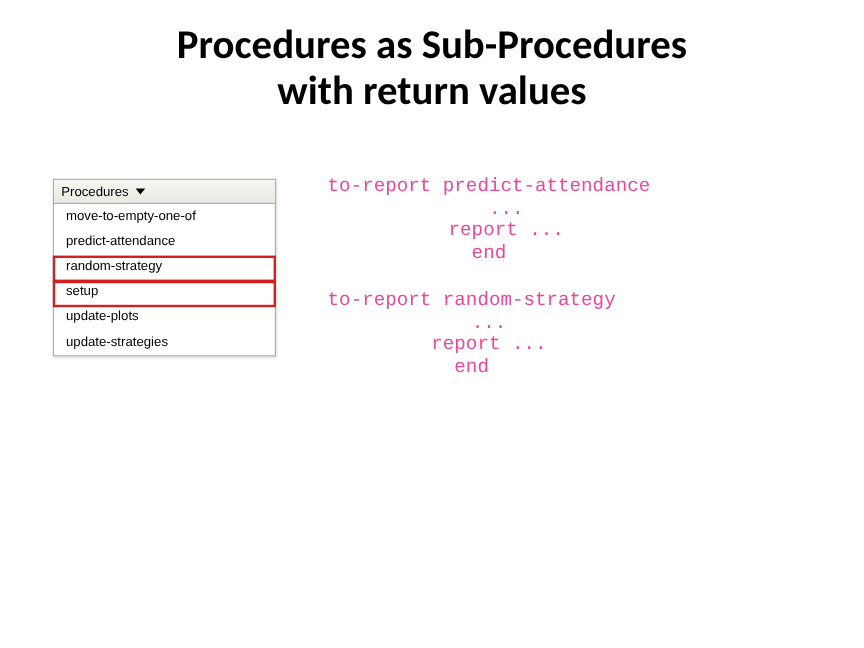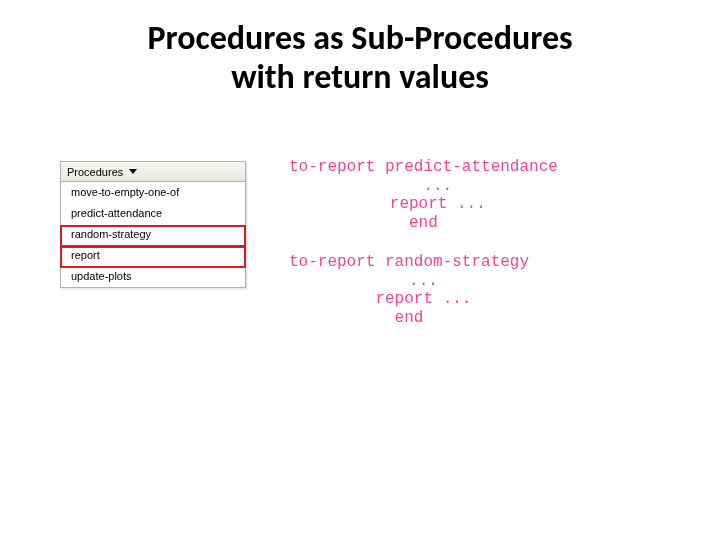--- a/index.html
+++ b/index.html
@@ -17,25 +17,24 @@
     left: 0;
     width: 720px;
     text-align: center;
     font-size: 34px;
     font-weight: 700;
     color: #000;
     line-height: 1.15;
   }
   .content {
     position: absolute;
-    top: 161px;
+    top: 149px;
     left: 44px;
     width: 640px;
     height: 220px;
-    margin-left: 16px;
   }
   .dropdown-panel {
     position: absolute;
     top: 0;
     left: 0;
     width: 186px;
     background: #ffffff;
     border: 1px solid #b0b0b0;
     box-shadow: 1px 1px 2px rgba(0,0,0,0.15);
   }
@@ -105,22 +104,23 @@
 
   <div class="dropdown-panel">
     <div class="dd-header">
       <span>Procedures</span>
       <span class="dd-caret"></span>
     </div>
     <ul class="dd-list">
       <li>move-to-empty-one-of</li>
       <li>predict-attendance</li>
       <li>random-strategy</li>
-      <li>report</li>
+      <li>setup</li>
       <li>update-plots</li>
+      <li>update-strategies</li>
     </ul>
     <div class="highlight-box hl1"></div>
     <div class="highlight-box hl2"></div>
   </div>
 
   <pre class="code-block cb1">to-report predict-attendance
    ...
    report ...
 end</pre>
   <pre class="code-block cb2">to-report random-strategy

